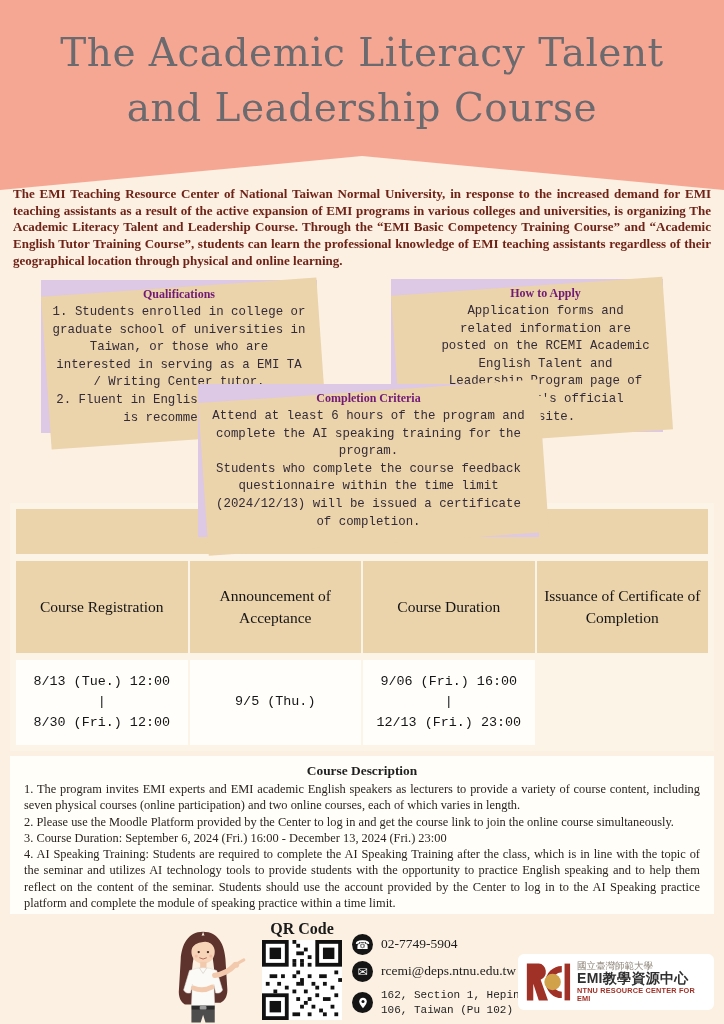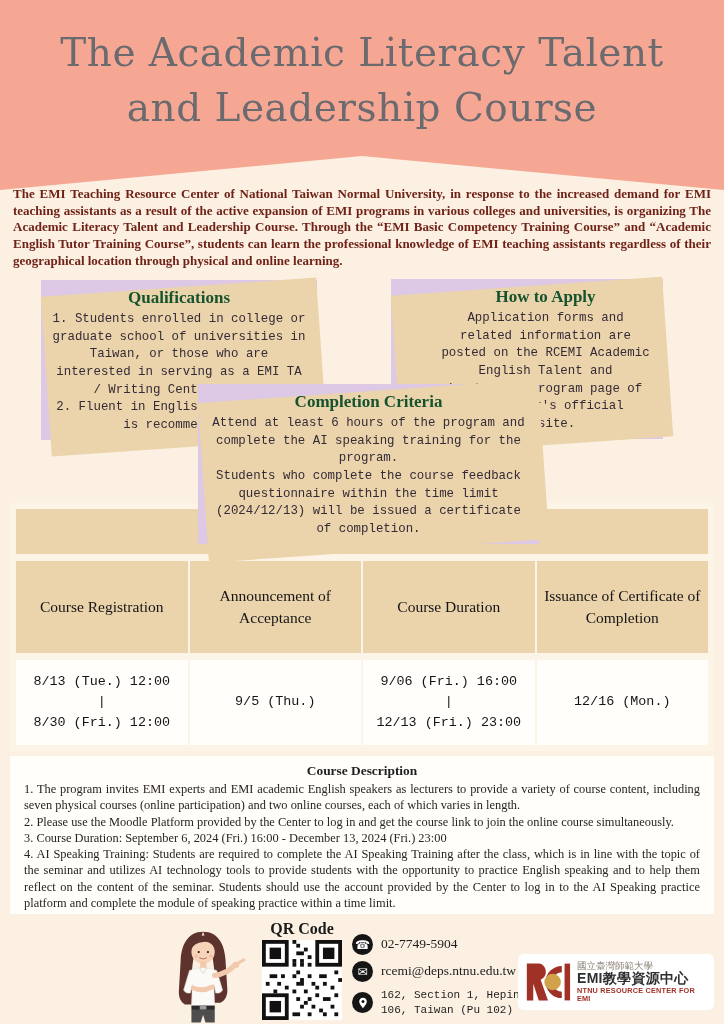--- a/index.html
+++ b/index.html
@@ -30,21 +30,21 @@
 
   
   .ibox{
     position:absolute;background:#DDC8E5;padding:6px 10px;box-sizing:border-box;
     text-align:center;color:#332B36;font-size:12.4px;line-height:1.42;z-index:1;
   }
   .ibox::before{
     content:"";position:absolute;inset:0;background:#EBD3AB;z-index:-1;
     transform:translate(5px,7px) rotate(-4deg);
   }
-  .ibox h3{margin:0 0 1px 0;font-size:17px;font-weight:bold;color:#14532d;}
+  .ibox h3{margin:0 0 1px 0;font-size:12px;font-weight:bold;color:#701a75;}
   .ibox-quals{left:41px;top:280px;width:276px;}
   .ibox-apply{left:391px;top:279px;width:272px;padding-left:47px;}
   .ibox-completion{left:198px;top:384px;width:341px;}
 
   
   .schedule{
     position:absolute;left:10px;top:503px;width:704px;box-sizing:border-box;
     background:#FDF4E8;padding:6px;
   }
   .sched-bar{
@@ -136,21 +136,20 @@
       <div class="hcell">Issuance of Certificate of Completion</div>
     </div>
     <div class="sched-grid">
       <div class="vcell pre">8/13 (Tue.) 12:00
 |
 8/30 (Fri.) 12:00</div>
       <div class="vcell pre">9/5 (Thu.)</div>
       <div class="vcell pre">9/06 (Fri.) 16:00
 |
 12/13 (Fri.) 23:00</div>
-      <div class="vcell pre">12/16 (Mon.)</div>
     </div>
   </section>
 
   <section class="desc">
     <h3>Course Description</h3>
     <p>1. The program invites EMI experts and EMI academic English speakers as lecturers to provide a variety of course content, including seven physical courses (online participation) and two online courses, each of which varies in length.</p>
     <p>2. Please use the Moodle Platform provided by the Center to log in and get the course link to join the online course simultaneously.</p>
     <p>3. Course Duration: September 6, 2024 (Fri.) 16:00 - December 13, 2024 (Fri.) 23:00</p>
     <p>4. AI Speaking Training: Students are required to complete the AI Speaking Training after the class, which is in line with the topic of the seminar and utilizes AI technology tools to provide students with the opportunity to practice English speaking and to help them reflect on the content of the seminar. Students should use the account provided by the Center to log in to the AI Speaking practice platform and complete the module of speaking practice within a time limit.</p>
   </section>

